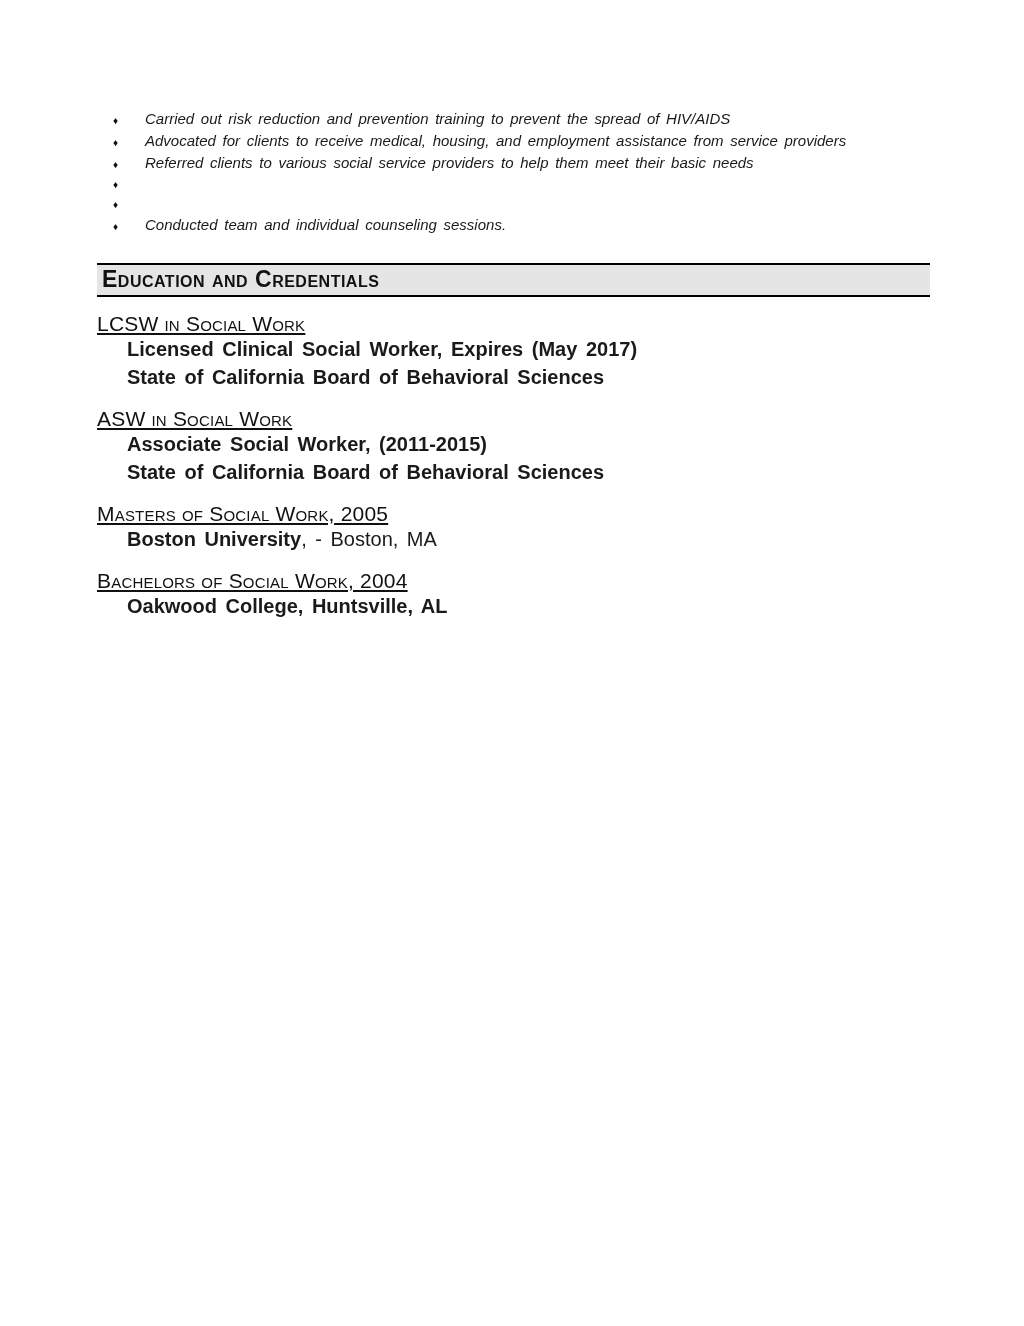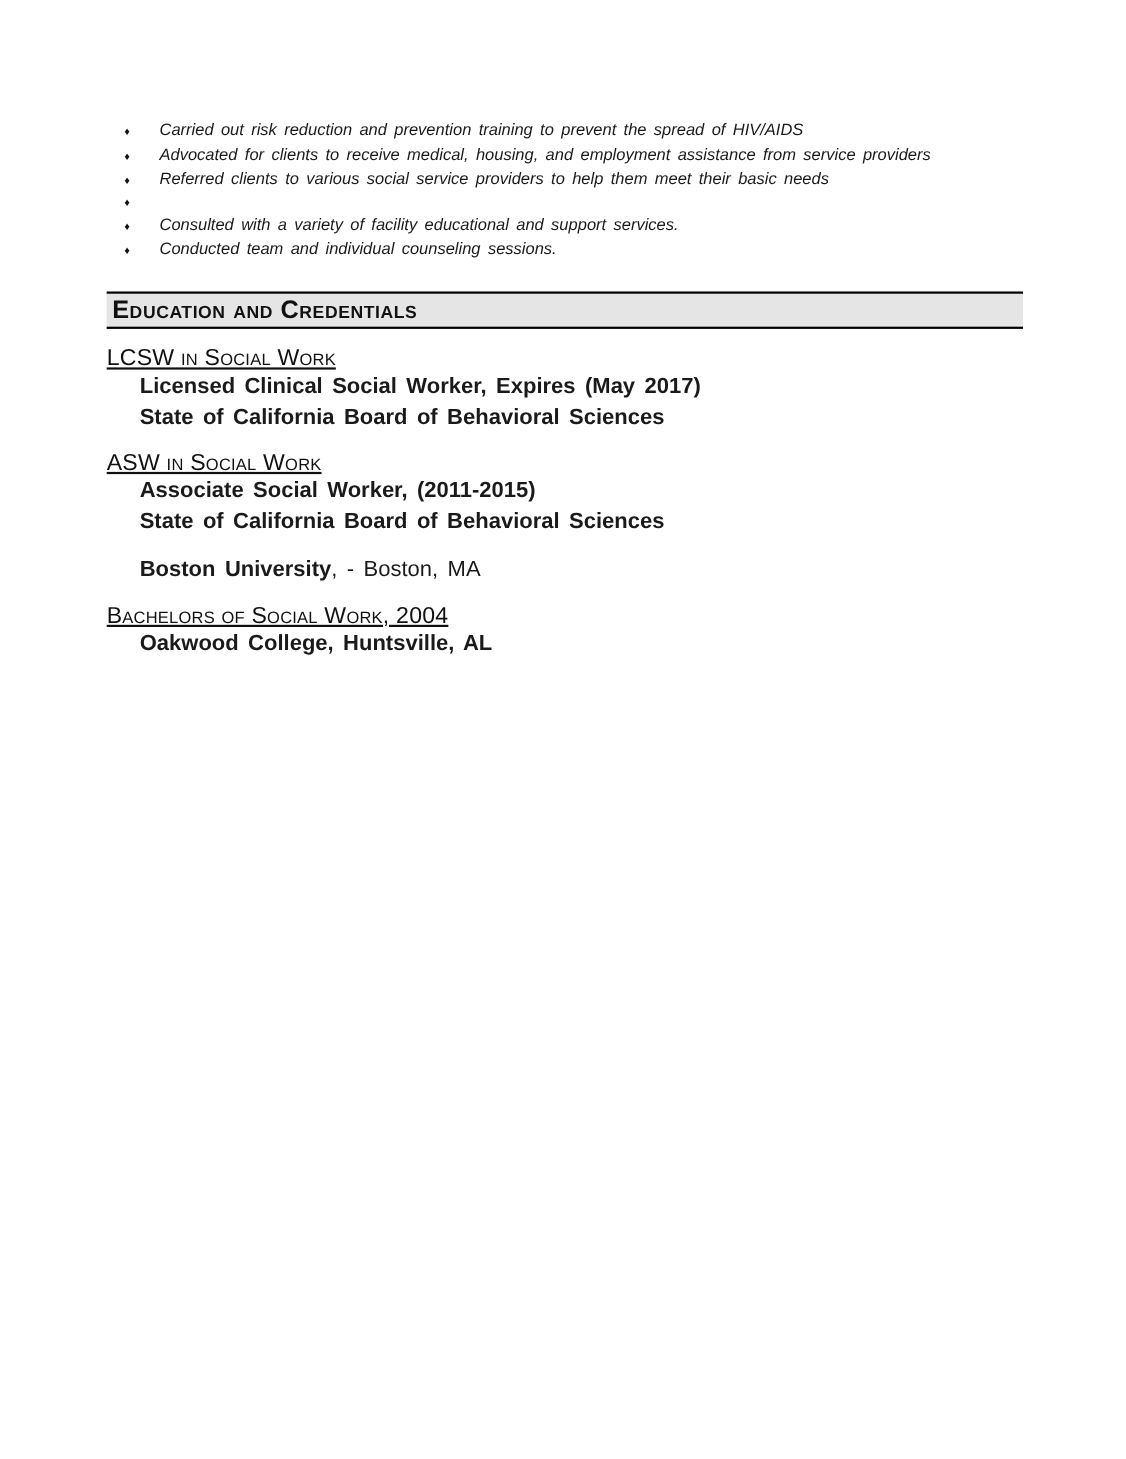--- a/index.html
+++ b/index.html
@@ -97,21 +97,20 @@
     </li>
     <li>
       <span class="bullet-glyph">♦</span>
       <span class="bullet-text">Referred clients to various social service providers to help them meet their basic needs</span>
     </li>
     <li>
       <span class="bullet-glyph">♦</span>
     </li>
     <li>
       <span class="bullet-glyph">♦</span>
-      <span class="bullet-text">Consulted with a variety of facility educational and support services.</span>
     </li>
     <li>
       <span class="bullet-glyph">♦</span>
       <span class="bullet-text">Conducted team and individual counseling sessions.</span>
     </li>
   </ul>
 
   <div class="section-header">
     <span>Education and Credentials</span>
   </div>
@@ -130,20 +129,21 @@
     <div class="edu-heading">ASW in Social Work</div>
     <div class="edu-line">
       <span class="b">Associate Social Worker, (2011-2015)</span><span></span>
     </div>
     <div class="edu-line">
       <span class="b">State of California Board of Behavioral Sciences</span>
     </div>
   </section>
 
   <section class="edu-entry">
+    <div class="edu-heading">Masters of Social Work, 2005</div>
     <div class="edu-line">
       <span class="b">Boston University</span><span>, - Boston, MA</span>
     </div>
   </section>
 
   <section class="edu-entry">
     <div class="edu-heading">Bachelors of Social Work, 2004</div>
     <div class="edu-line">
       <span class="b">Oakwood College, Huntsville, AL</span><span></span>
     </div>

